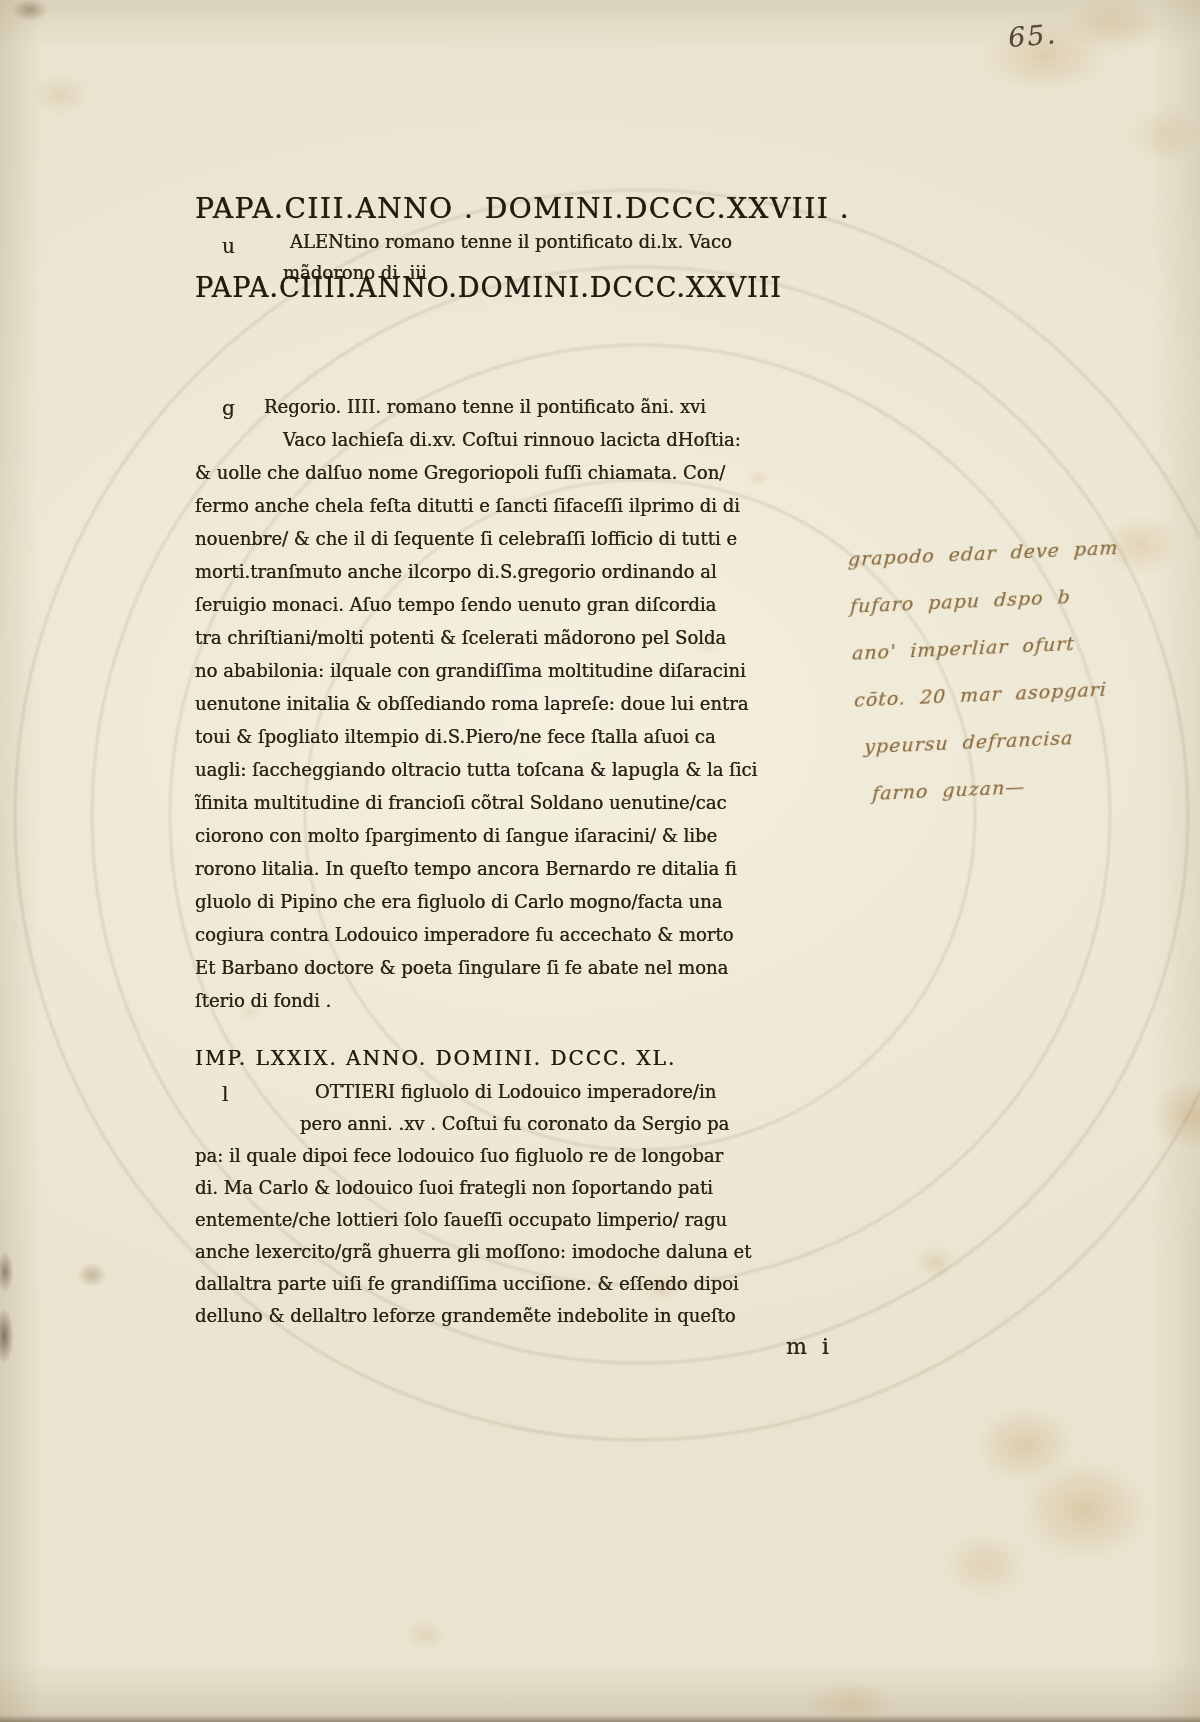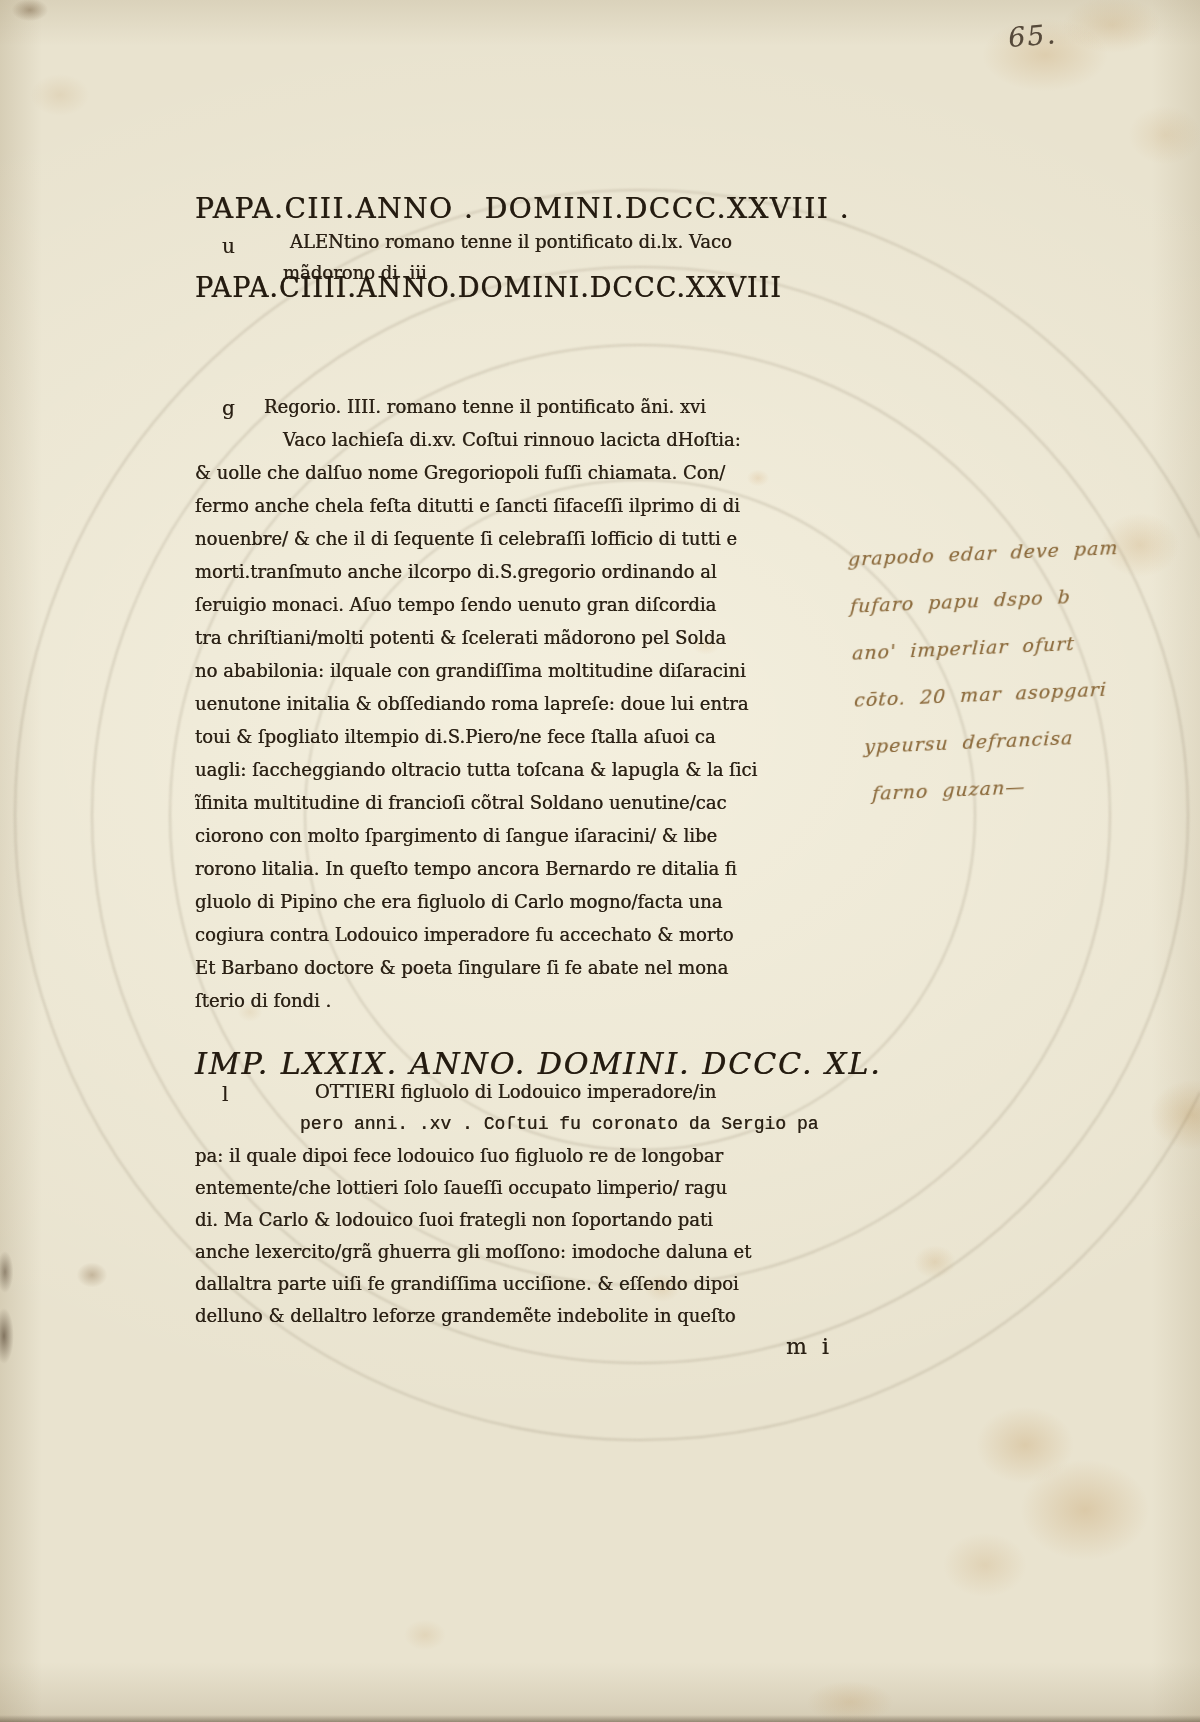--- a/index.html
+++ b/index.html
@@ -42,21 +42,21 @@
       radial-gradient(12px 30px at 5px 1272px,   rgba(60,42,24,.45),   rgba(60,42,24,0) 70%),
       linear-gradient(0deg, rgba(70,55,35,.45), rgba(70,55,35,0) 7px);
   }
   .textblock{position:absolute;left:195px;top:0;width:720px;z-index:3;color:#2a2014;}
   .heading{
     position:absolute;left:0;white-space:nowrap;color:#241b10;
     text-shadow:.4px .4px .6px rgba(36,27,16,.65), -.2px 0 .4px rgba(36,27,16,.4);
   }
   .h1{font-size:28px;letter-spacing:1.5px;}
   .h2{font-size:27px;letter-spacing:1px;}
-  .h3{font-size:30px;letter-spacing:2px;font-style:italic;}
+  .h3{font-size:20px;letter-spacing:2px;}
   .guide{position:absolute;left:27px;font-size:20px;color:#2a2014;
     text-shadow:.3px .3px .5px rgba(42,32,20,.6);}
   .lines{position:absolute;left:0;width:720px;}
   .tl{
     white-space:nowrap;font-size:18px;
     text-shadow:.35px .35px .55px rgba(42,32,20,.6), -.2px 0 .4px rgba(42,32,20,.35);
   }
   .lh31 .tl{line-height:31px;}
   .lh33 .tl{line-height:33px;}
   .lh32 .tl{line-height:32px;}
@@ -123,24 +123,24 @@
         <div class="tl">rorono litalia. In queſto tempo ancora Bernardo re ditalia fi</div>
         <div class="tl">gluolo di Pipino che era figluolo di Carlo mogno/facta una</div>
         <div class="tl">cogiura contra Lodouico imperadore fu accechato &amp; morto</div>
         <div class="tl">Et Barbano doctore &amp; poeta ſingulare ſi fe abate nel mona</div>
         <div class="tl">ſterio di fondi .</div>
       </div>
       <div class="heading h3" style="top: 1046px;">IMP. LXXIX. ANNO. DOMINI. DCCC. XL.</div>
       <span class="guide" style="top: 1082px;">l</span>
       <div class="lines lh32" style="top: 1076px;">
         <div class="tl" style="margin-left: 120px;">OTTIERI figluolo di Lodouico imperadore/in</div>
-        <div class="tl" style="margin-left: 105px; font-family: Liberation Mono, monospace;">pero anni.  .xv . Coſtui fu coronato da Sergio pa</div>
+        <div class="tl" style="margin-left: 105px;">pero anni.  .xv . Coſtui fu coronato da Sergio pa</div>
         <div class="tl">pa: il quale dipoi fece lodouico ſuo figluolo re de longobar</div>
+        <div class="tl">di. Ma Carlo &amp; lodouico ſuoi frategli non ſoportando pati</div>
         <div class="tl">entemente/che lottieri ſolo ſaueſſi occupato limperio/ ragu</div>
-        <div class="tl">di. Ma Carlo &amp; lodouico ſuoi frategli non ſoportando pati</div>
         <div class="tl">anche lexercito/grã ghuerra gli moſſono: imodoche daluna et</div>
         <div class="tl">dallaltra parte uiſi fe grandiſſima ucciſione. &amp; eſſendo dipoi</div>
         <div class="tl">delluno &amp; dellaltro leforze grandemẽte indebolite in queſto</div>
       </div>
     </div>
 
   <div class="catchword">m i</div>
 
   <div class="marginalia" id="marginalia">
       <div class="mline" style="margin-left: 0px;">grapodo edar deve pam</div>

